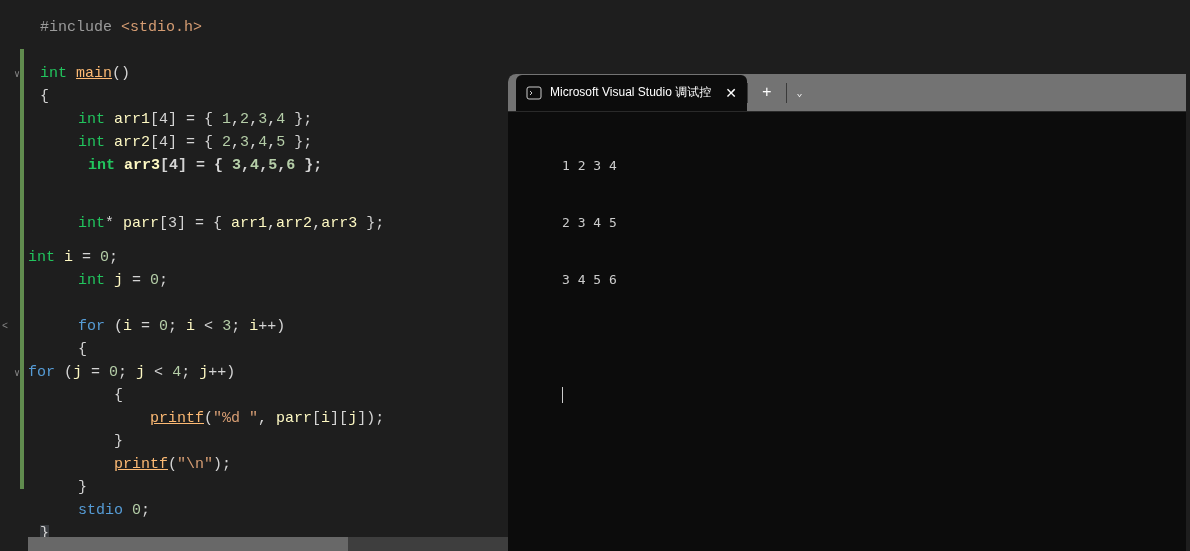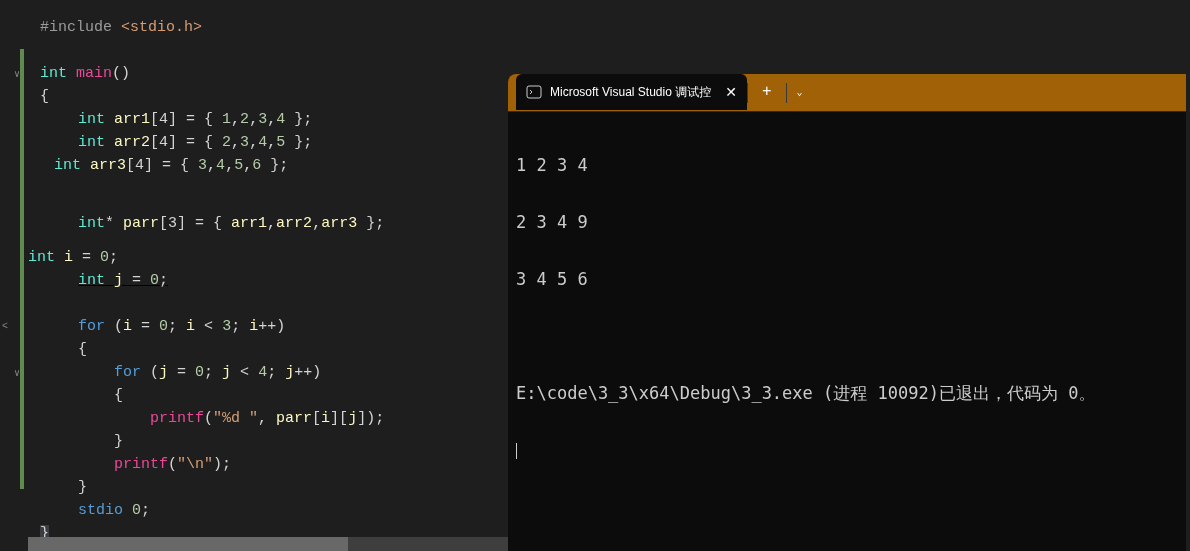--- a/index.html
+++ b/index.html
@@ -36,22 +36,22 @@
     }
     .green-bar {
       position: absolute;
       left: 20px;
       width: 4px;
       background: #608b4e;
       top: 33px;
       height: 440px;
     }
     .kw { color: #569cd6; }
-    .type { color: #5eead4; }
-    .fn { color: #ec4899; }
+    .type { color: #22c55e; }
+    .fn { color: #fdba74; text-decoration: underline; }
     .num { color: #b5cea8; }
     .str { color: #d69d73; }
     .op { color: #d4d4d4; }
     .var { color: #fef9c3; }
     .paren { color: #d4d4d4; }
     .brace { color: #d4d4d4; }
     .preproc { color: #9b9b9b; }
     .include-path { color: #d69d73; }
     .chevron {
       display: inline-block;
@@ -66,23 +66,23 @@
       top: 74px;
       left: 508px;
       width: 678px;
       height: 477px;
       background: #0c0c0c;
       border-top-left-radius: 8px;
       overflow: hidden;
     }
     .terminal-titlebar {
       height: 38px;
-      background: #a16207;
-      display: flex;
-      align-items: flex-start;
+      background: #737373;
+      display: flex;
+      align-items: center;
       border-bottom: 1px solid #2a2a2a;
     }
     .terminal-tab {
       height: 36px;
       background: #0c0c0c;
       border-top-left-radius: 6px;
       border-top-right-radius: 6px;
       display: flex;
       align-items: center;
       padding: 0 10px;
@@ -126,24 +126,25 @@
     }
     .tab-sep {
       width: 1px;
       height: 20px;
       background: #3a3a3a;
       align-self: center;
     }
     .terminal-body {
       padding: 6px 8px;
       font-family: 'NSimSun', Consolas, monospace;
-      font-size: 17px;
+      font-size: 13px;
       color: #cccccc;
       line-height: 19px;
       white-space: pre;
+      margin-left: 46px;
     }
     .term-line { height: 19px; }
     .cursor {
       display: inline-block;
       width: 1px;
       height: 16px;
       background: #cccccc;
       vertical-align: middle;
     }
     .scrollbar {
@@ -185,53 +186,53 @@
 
   <div class="code-line">
     <span style="margin-left:50px;"><span class="type">int</span> <span class="var">arr1</span><span class="op">[4]</span><span class="op"> = { </span><span class="num">1</span><span class="op">,</span><span class="num">2</span><span class="op">,</span><span class="num">3</span><span class="op">,</span><span class="num">4</span><span class="op"> };</span></span>
   </div>
 
   <div class="code-line">
     <span style="margin-left:50px;"><span class="type">int</span> <span class="var">arr2</span><span class="op">[4]</span><span class="op"> = { </span><span class="num">2</span><span class="op">,</span><span class="num">3</span><span class="op">,</span><span class="num">4</span><span class="op">,</span><span class="num">5</span><span class="op"> };</span></span>
   </div>
 
   <div class="code-line">
-    <span style="margin-left:26px;"><span class="type">int</span> <span class="var">arr3</span><span class="op">[4]</span><span class="op"> = { </span><span class="num">3</span><span class="op">,</span><span class="num">4</span><span class="op">,</span><span class="num">5</span><span class="op">,</span><span class="num">6</span><span class="op"> };</span></span>
+    <span style="margin-left:60px;font-weight:bold;"><span class="type">int</span> <span class="var">arr3</span><span class="op">[4]</span><span class="op"> = { </span><span class="num">3</span><span class="op">,</span><span class="num">4</span><span class="op">,</span><span class="num">5</span><span class="op">,</span><span class="num">6</span><span class="op"> };</span></span>
   </div>
 
   <div class="code-line"></div>
 
   <div class="code-line">
     <span style="margin-left:50px;margin-top:24px;"><span class="type">int</span><span class="op">* </span><span class="var">parr</span><span class="op">[3]</span><span class="op"> = { </span><span class="var">arr1</span><span class="op">,</span><span class="var">arr2</span><span class="op">,</span><span class="var">arr3</span><span class="op"> };</span></span>
   </div>
 
   <div class="code-line"></div>
 
   <div class="code-line">
     <span style=""><span class="type">int</span> <span class="var">i</span><span class="op"> = </span><span class="num">0</span><span class="op">;</span></span>
   </div>
 
   <div class="code-line">
-    <span style="margin-left:50px;text-decoration:underline;"><span class="type">int</span> <span class="var">j</span><span class="op"> = </span><span class="num">0</span><span class="op">;</span></span>
+    <span style="margin-left:50px;"><span class="type">int</span> <span class="var">j</span><span class="op"> = </span><span class="num">0</span><span class="op">;</span></span>
   </div>
 
   <div class="code-line"></div>
 
   <div class="code-line">
     <span class="gutter-mark chevron" style="left:2px;">&lt;</span>
     <span style="margin-left:50px;"><span class="kw">for</span><span class="op"> (</span><span class="var">i</span><span class="op"> = </span><span class="num">0</span><span class="op">; </span><span class="var">i</span><span class="op"> &lt; </span><span class="num">3</span><span class="op">; </span><span class="var">i</span><span class="op">++)</span></span>
   </div>
 
   <div class="code-line">
     <span style="margin-left:50px;" class="brace">{</span>
   </div>
 
   <div class="code-line">
     <span class="gutter-mark chevron">∨</span>
-    <span style="margin-left:86px;"><span class="kw">for</span><span class="op"> (</span><span class="var">j</span><span class="op"> = </span><span class="num">0</span><span class="op">; </span><span class="var">j</span><span class="op"> &lt; </span><span class="num">4</span><span class="op">; </span><span class="var">j</span><span class="op">++)</span></span>
+    <span style=""><span class="kw">for</span><span class="op"> (</span><span class="var">j</span><span class="op"> = </span><span class="num">0</span><span class="op">; </span><span class="var">j</span><span class="op"> &lt; </span><span class="num">4</span><span class="op">; </span><span class="var">j</span><span class="op">++)</span></span>
   </div>
 
   <div class="code-line">
     <span style="margin-left:86px;" class="brace">{</span>
   </div>
 
   <div class="code-line">
     <span style="margin-left:122px;"><span class="fn">printf</span><span class="op">(</span><span class="str">"%d "</span><span class="op">, </span><span class="var">parr</span><span class="op">[</span><span class="var">i</span><span class="op">][</span><span class="var">j</span><span class="op">]);</span></span>
   </div>
 
@@ -272,19 +273,18 @@
       <span>Microsoft Visual Studio 调试控</span>
       <span class="tab-close">✕</span>
     </div>
     <div class="tab-sep"></div>
     <div class="tab-new">+</div>
     <div class="tab-sep"></div>
     <div class="tab-dropdown">⌄</div>
   </div>
   <div class="terminal-body">
     <div class="term-line">1 2 3 4</div>
-    <div class="term-line">2 3 4 9</div>
+    <div class="term-line">2 3 4 5</div>
     <div class="term-line">3 4 5 6</div>
     <div class="term-line"></div>
-    <div class="term-line">E:\code\3_3\x64\Debug\3_3.exe (进程 10092)已退出，代码为 0。</div>
     <div class="term-line"><span class="cursor"></span></div>
   </div>
 </div>
 
 </body></html>

